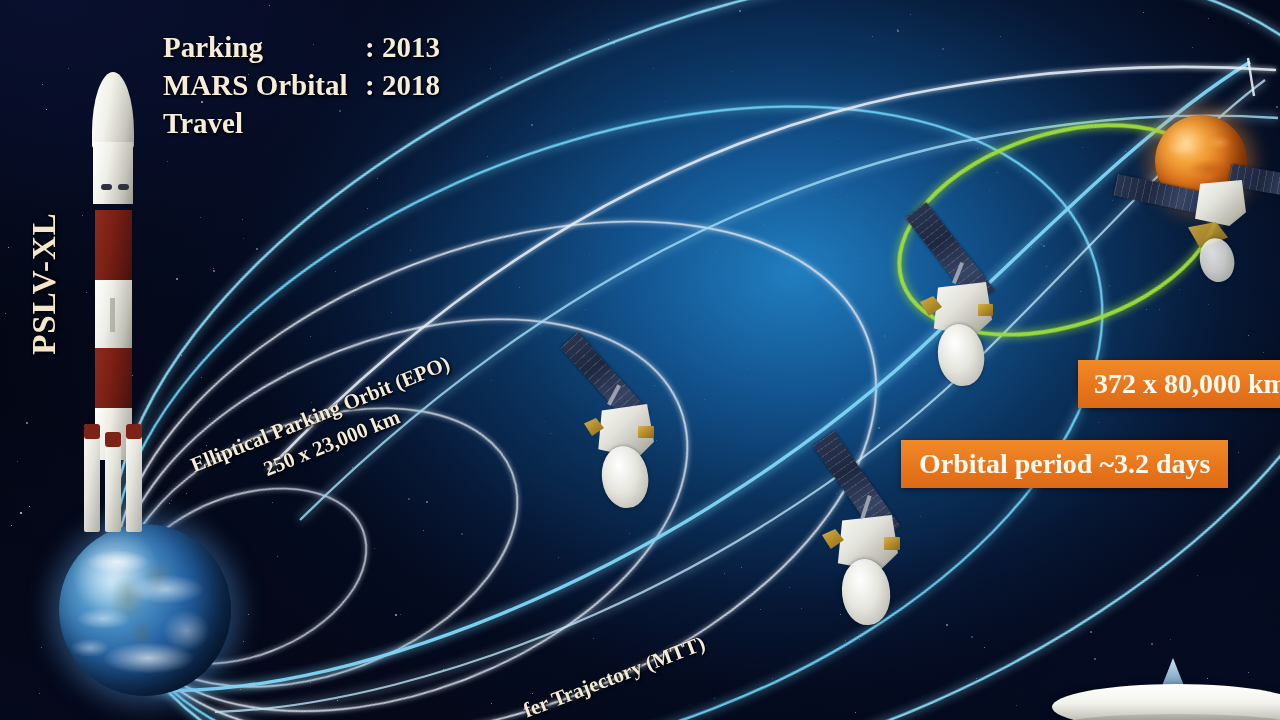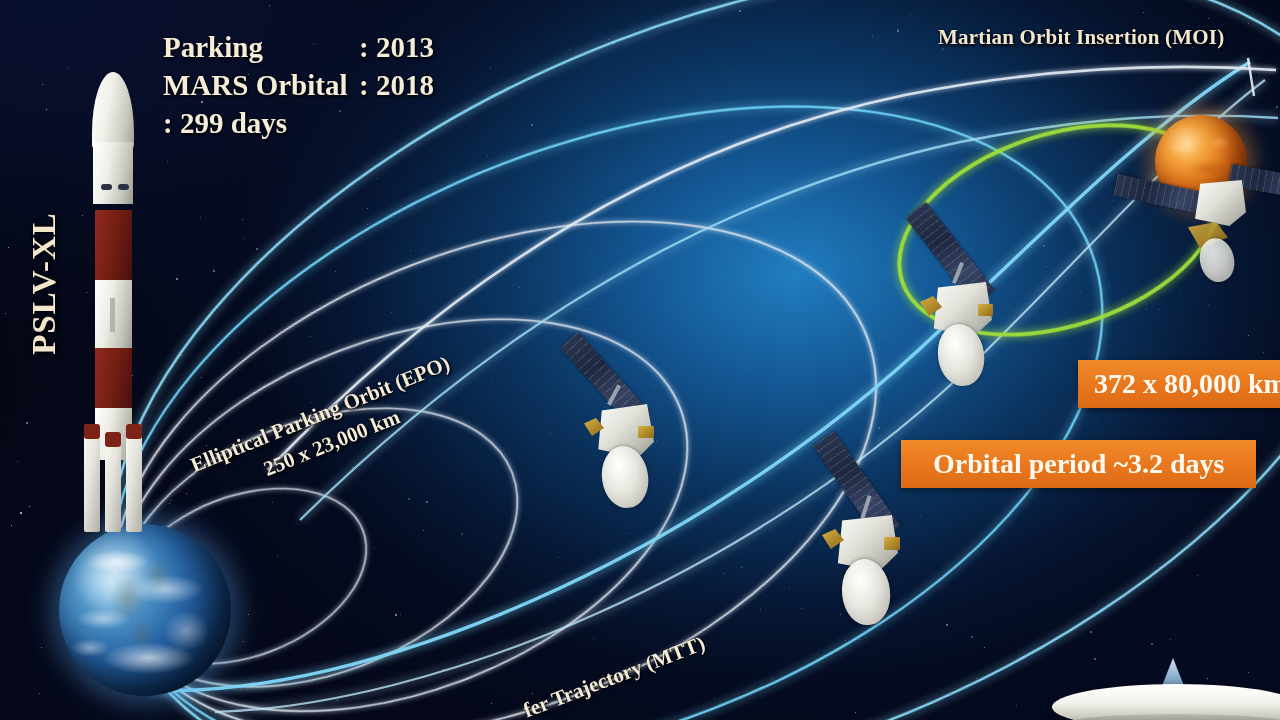--- a/index.html
+++ b/index.html
@@ -93,21 +93,21 @@
   .gs-rim{position:absolute;border-radius:50%;
     background:linear-gradient(180deg,#b5b5ab,#6d6d64);}
   .gs-feed{position:absolute;background:linear-gradient(180deg,#cfe2f2,#4c7ea8);}
 
   
   .info{position:absolute;left:163px;top:28px;color:#f6edd8;
     font-family:"Liberation Serif", serif;font-weight:bold;font-size:29px;line-height:38px;
     text-shadow:1px 2px 3px rgba(0,0,0,.85), 0 0 2px rgba(0,0,0,.9);white-space:nowrap;}
   .info-row{display:flex;}
   .info-label{width:196px;display:block;}
-  .info-val{display:block;}
+  .info-val{display:block;margin-left:6px;}
 
   .moi{position:absolute;left:938px;top:25px;color:#f3e7cf;
     font-weight:bold;font-size:21px;letter-spacing:.2px;white-space:nowrap;
     text-shadow:1px 2px 3px rgba(0,0,0,.9), 0 0 2px rgba(0,0,0,.95);}
 
   .pslv{position:absolute;left:-46px;top:265px;width:180px;color:#f4e6cb;
     font-weight:bold;font-size:33px;letter-spacing:1px;text-align:center;
     transform:rotate(-90deg);transform-origin:50% 50%;white-space:nowrap;
     text-shadow:1px 2px 4px rgba(0,0,0,.9), 0 0 3px rgba(0,0,0,.9);}
 
@@ -118,21 +118,21 @@
 
   .mtt{position:absolute;left:520px;top:700px;color:#f4ecd9;
     font-weight:bold;font-size:21px;white-space:nowrap;
     transform:rotate(-21deg);transform-origin:0 0;
     text-shadow:1px 2px 3px rgba(0,0,0,.92), 0 0 2px rgba(0,0,0,.95);}
 
   .obox{position:absolute;background:linear-gradient(180deg,#f08a28 0%,#e8761d 55%,#dd6b16 100%);
     color:#fff9ef;font-weight:bold;display:flex;align-items:center;
     box-shadow:0 2px 6px rgba(0,0,0,.45);white-space:nowrap;}
   .obox-a{left:1078px;top:360px;height:48px;padding:0 16px;font-size:28px;}
-  .obox-b{left:901px;top:440px;height:48px;padding:0 32px;font-size:28px;}
+  .obox-b{left:901px;top:440px;height:48px;padding:0 18px;font-size:28px;}
 </style>
 </head>
 <body>
 
 <div id="stage">
 
   <div class="bg-base"></div>
   <div class="bg-base2"></div>
   <div class="bg-vig"></div>
   <div class="bg-topleft"></div>
@@ -479,25 +479,24 @@
   <div class="info">
     <div class="info-row">
       <span class="info-label">Parking</span>
       <span class="info-val">: 2013</span>
     </div>
     <div class="info-row">
       <span class="info-label">MARS Orbital</span>
       <span class="info-val">: 2018</span>
     </div>
     <div class="info-row">
-      <span class="info-val">: 299 days</span>
+      <span class="info-label">Travel</span>
     </div>
   </div>
 
-  <div class="moi">Martian Orbit Insertion (MOI)</div>
 
   <div class="pslv">PSLV-XL</div>
 
   <div class="epo">
     <div>Elliptical Parking Orbit (EPO)</div>
     <div>250 x 23,000 km</div>
   </div>
 
   <div class="mtt">fer Trajectory (MTT)</div>
 

